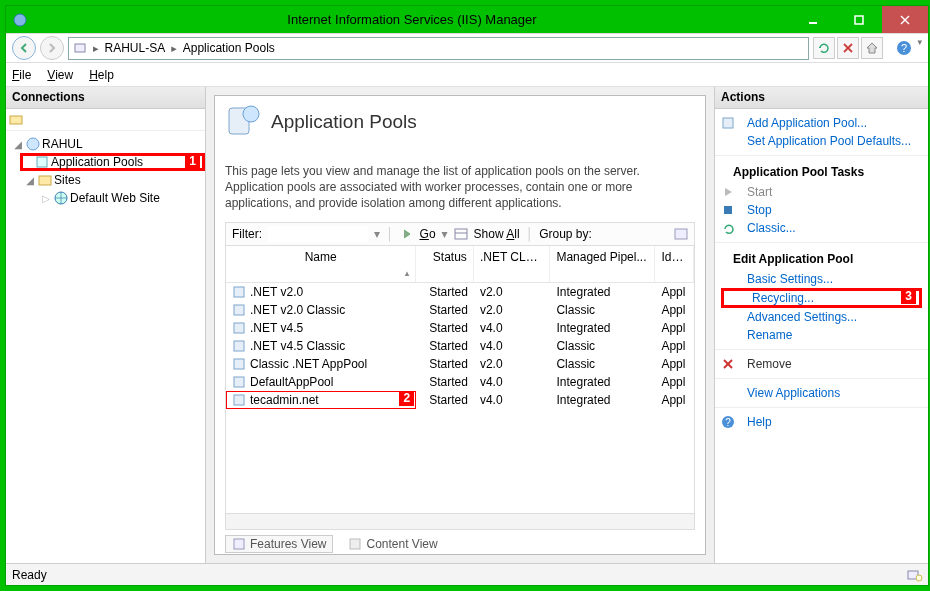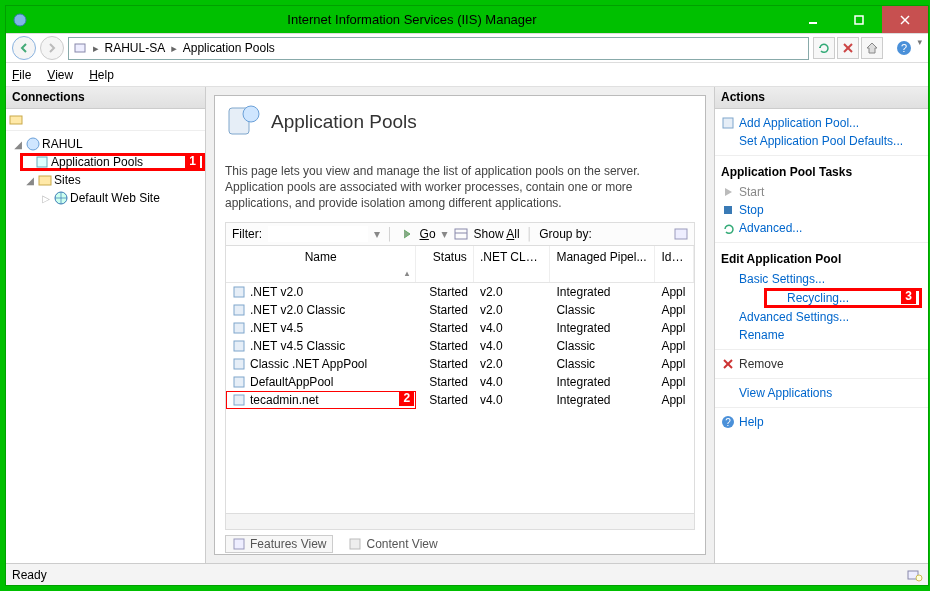--- a/index.html
+++ b/index.html
@@ -59,22 +59,22 @@
   .col2 { width:80px; }
   .col3 { width:110px; }
   .col4 { width:40px; }
   .c-scroll { height:16px; border-top:1px solid #ddd; background:#f4f4f4; }
   .views { height:24px; display:flex; align-items:center; gap:8px; padding:4px 0 0; font-size:12px; color:#555; }
   .views .vbtn { border:1px solid #ccc; padding:1px 6px; background:#f7f7f7; display:flex; align-items:center; gap:4px;justify-content:flex-end; }
 
   
   .right { width:214px; border-left:1px solid #ccc; background:#fff; display:flex; flex-direction:column; font-size:12px; }
   .act-section { border-bottom:1px solid #eee; padding:5px 6px; }
-  .act-title { font-weight:bold; margin:4px 0 4px; }
-  .act-link { color:#0066cc; display:flex; align-items:center; gap:4px; padding:2px 0; cursor:default; }
+  .act-title { font-weight:bold; margin:4px 12px 4px; }
+  .act-link { color:#0066cc; display:flex; align-items:center; gap:12px; padding:2px 0; cursor:default; }
   .act-link.disabled { color:#888; }
   .mini-ico { width:14px; height:14px; display:inline-flex; align-items:center; justify-content:center; }
 
   
   .status { height:22px; border-top:1px solid #ccc; background:#f4f4f4; font-size:12px; display:flex; align-items:center; justify-content:space-between; padding:0 6px; }
 
   
   svg { overflow:visible; }
 </style>
 </head>
@@ -434,31 +434,31 @@
               </svg>
             </span>
           <span>Stop</span>
         </div>
         <div class="act-link">
           <span class="mini-ico">
               <svg width="13" height="13">
                 <path d="M3 7a4 4 0 1 1 1 3" fill="none" stroke="#3a7" stroke-width="1.5"></path>
               </svg>
             </span>
-          <span>Advanced...</span>
+          <span>Classic...</span>
         </div>
       </div>
 
       <div class="act-section" style="position:relative;">
         <div class="act-title">Edit Application Pool</div>
         <div class="act-link">
             <span class="mini-ico"></span>
             <span>Basic Settings...</span>
           </div>
-        <div style="position:relative;margin-left:43px;">
+        <div style="position:relative;">
           <div class="act-link box1" style="padding:0 2px;">
               <span class="mini-ico"></span>
               <span>Recycling...</span>
             </div>
           <div class="badge" style="right:6px; top:1px;">3</div>
         </div>
         <div class="act-link">
             <span class="mini-ico"></span>
             <span>Advanced Settings...</span>
           </div>

